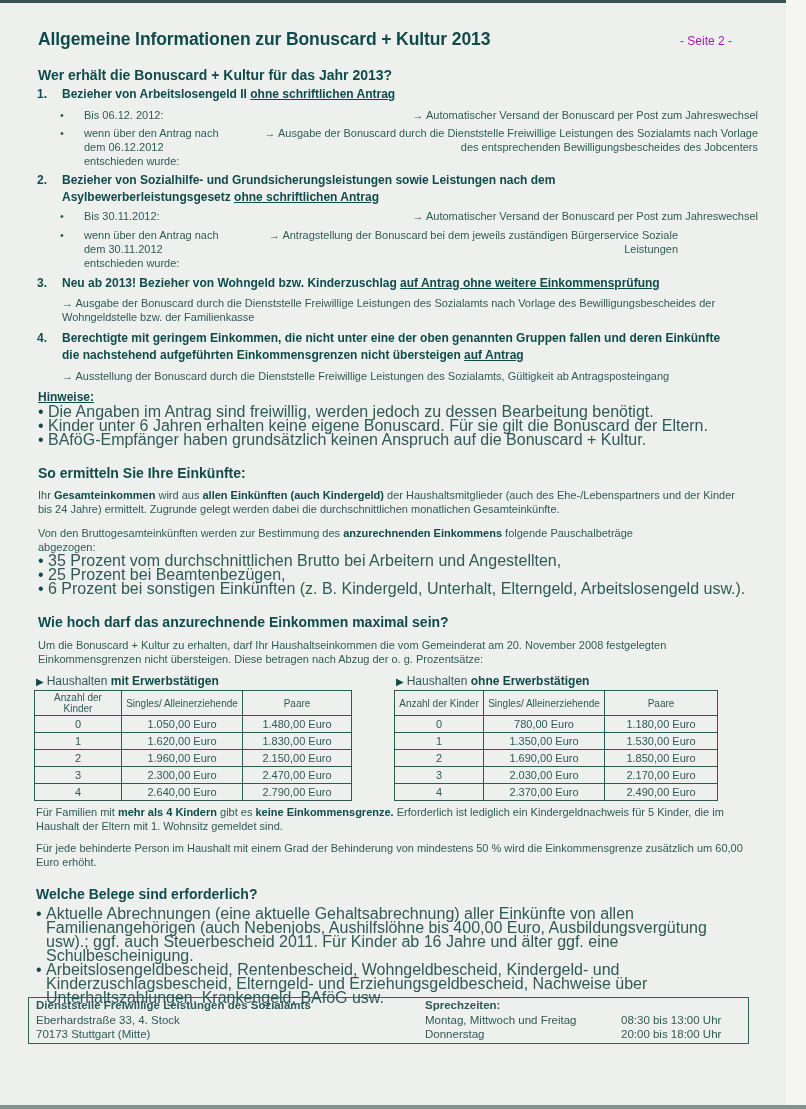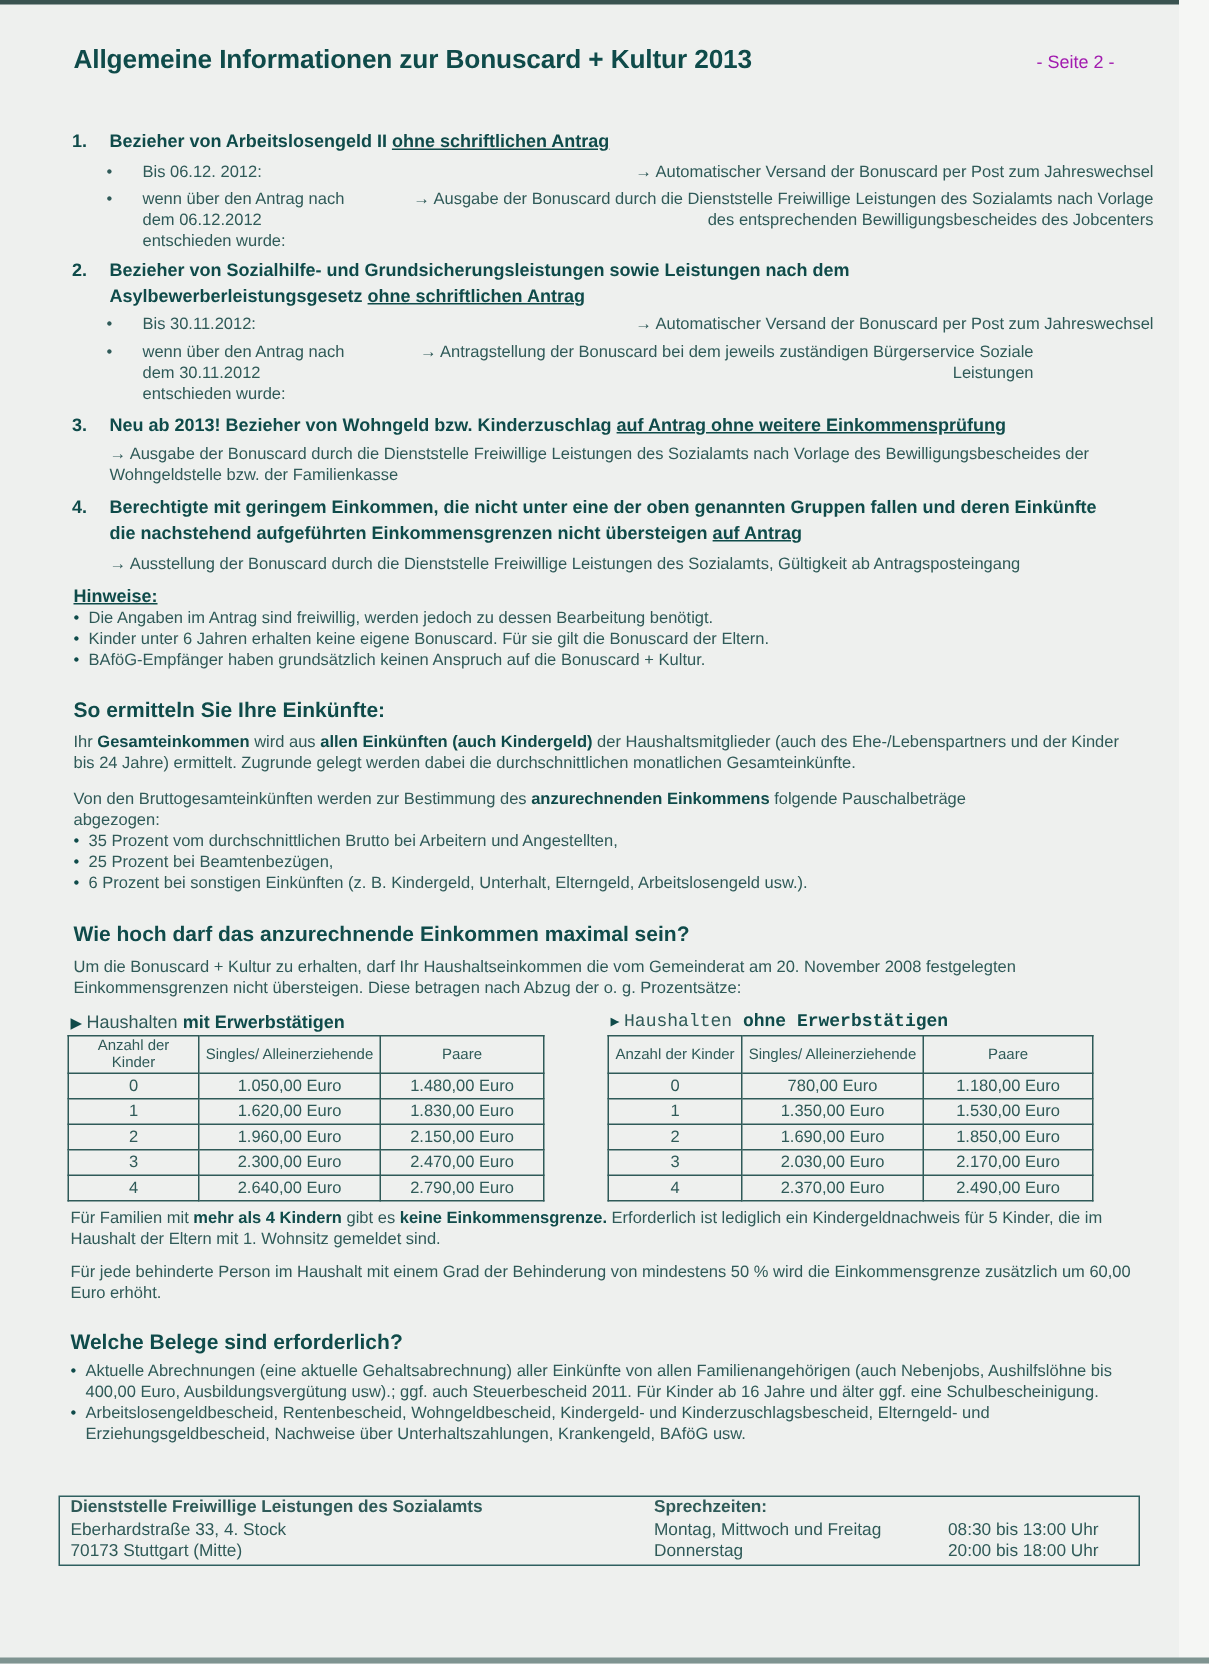--- a/index.html
+++ b/index.html
@@ -5,33 +5,33 @@
   html, body { margin:0; padding:0; }
   body {
     width:806px; height:1109px; overflow:hidden; position:relative;
     background:#eef0ee;
     font-family:"Liberation Sans", sans-serif;
     color:#2f5a58;
   }
   .topbar { position:absolute; left:0; top:0; width:806px; height:3px; background:#3a5350; }
   .rightstrip { position:absolute; left:786px; top:0; width:20px; height:1109px; background:#f5f6f4; }
   .bottombar { position:absolute; left:0; top:1105px; width:806px; height:4px; background:#7f9491; }
-  .page { position:absolute; left:11px; top:0; width:786px; height:819px; }
+  .page { position:absolute; left:0; top:0; width:786px; height:819px; }
   .title { position:absolute; left:38px; top:29px; font-size:17.5px; font-weight:bold; color:#0f4b4a; letter-spacing:-0.1px; }
   .pagenum { position:absolute; left:680px; top:34px; font-size:12px; color:#a21caf; }
   .h2 { position:absolute; font-size:14px; font-weight:bold; color:#0f4b4a; }
   .num-item { position:absolute; font-size:12px; font-weight:bold; color:#0f4b4a; line-height:17px; }
   .num-item .n { position:absolute; left:-25px; top:0; }
   .u { text-decoration:underline; }
   .txt { position:absolute; font-size:11px; color:#2f5a58; line-height:14px; }
   .bullet-left { position:absolute; font-size:11px; color:#2f5a58; line-height:14px; }
   .bullet-left .dot { position:absolute; left:-24px; top:0; }
   .arrowtxt { position:absolute; font-size:11px; color:#2f5a58; line-height:14px;text-align:right; }
   .b { font-weight:bold; color:#0f4b4a; }
-  .list { position:absolute; margin:0; padding:0; list-style:none; font-size:11px; line-height:14px; color:#2f5a58; }
+  .list { position:absolute; margin:0; padding:0; list-style:none; font-size:16px; line-height:14px; color:#2f5a58; }
   .list li { position:relative; padding-left:10px; }
   .list li::before { content:"•"; position:absolute; left:0; top:0; color:#0f4b4a; }
   .tblcap { position:absolute; font-size:12px; color:#2f5a58; }
   .tblcap .tri { font-size:10px; color:#0f4b4a; margin-right:3px; }
   table.lim { position:absolute; border-collapse:collapse; font-size:11px; color:#2f5a58; }
   table.lim td, table.lim th { border:1px solid #2f5a58; padding:0 4px; height:16px; text-align:center; font-weight:normal; }
   table.lim th { font-size:10px; line-height:11px; height:24px; }
   .contact { position:absolute; left:28px; top:997px; width:719px; height:45px; border:1.5px solid #2f6060; }
   .contact .t { position:absolute; font-size:11.5px; color:#2f5a58;text-align:right; }
 </style>
@@ -40,20 +40,21 @@
 
 <div class="topbar"></div>
 <div class="rightstrip"></div>
 <div class="bottombar"></div>
 
 <div class="page">
 
   <div class="title">Allgemeine Informationen zur Bonuscard + Kultur 2013</div>
   <div class="pagenum">- Seite 2 -</div>
 
+  <div class="h2" style="left:38px;top:67px;">Wer erhält die Bonuscard + Kultur für das Jahr 2013?</div>
 
   <div class="num-item" style="left:62px;top:86px;">
     <span class="n">1.</span>
     <span>Bezieher von Arbeitslosengeld II </span><span class="u">ohne schriftlichen Antrag</span>
   </div>
   <div class="bullet-left" style="left:84px;top:108px;width:170px;">
     <span class="dot">•</span>
     <span>Bis 06.12. 2012:</span>
   </div>
   <div class="arrowtxt" style="left:258px;top:108px;width:500px;">→ Automatischer Versand der Bonuscard per Post zum Jahreswechsel</div>
@@ -146,21 +147,21 @@
           <td>2.470,00 Euro</td>
         </tr>
     <tr>
           <td>4</td>
           <td>2.640,00 Euro</td>
           <td>2.790,00 Euro</td>
         </tr>
   </tbody>
     </table>
 
-  <div class="tblcap" style="left:396px;top:674px;font-family:Liberation Mono, monospace;">
+  <div class="tblcap" style="left:396px;top:674px;">
     <span class="tri">▶</span><span>Haushalten </span><span class="b">ohne Erwerbstätigen</span>
   </div>
   <table class="lim" style="left:394px;top:690px;width:324px;">
     <tbody>
         <tr>
       <th style="width:80px;">Anzahl der Kinder</th>
       <th style="width:112px;">Singles/ Alleinerziehende</th>
       <th>Paare</th>
     </tr>
     <tr>

